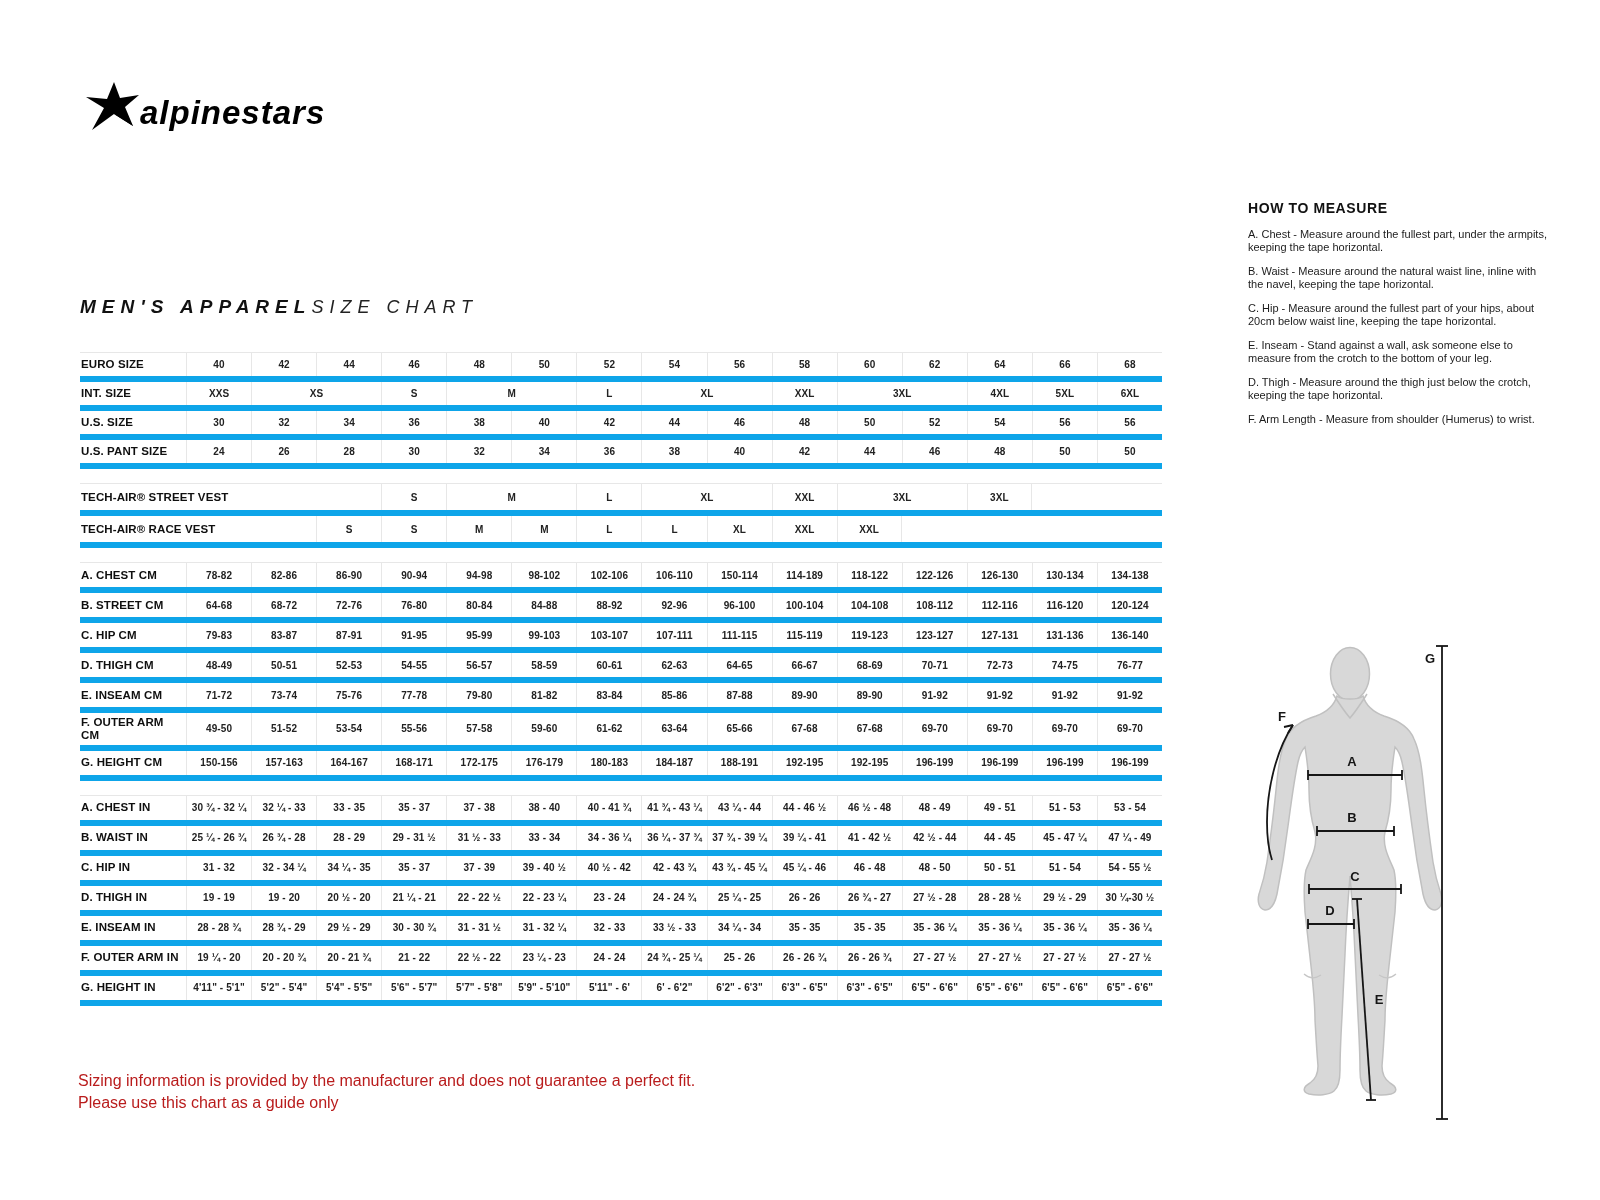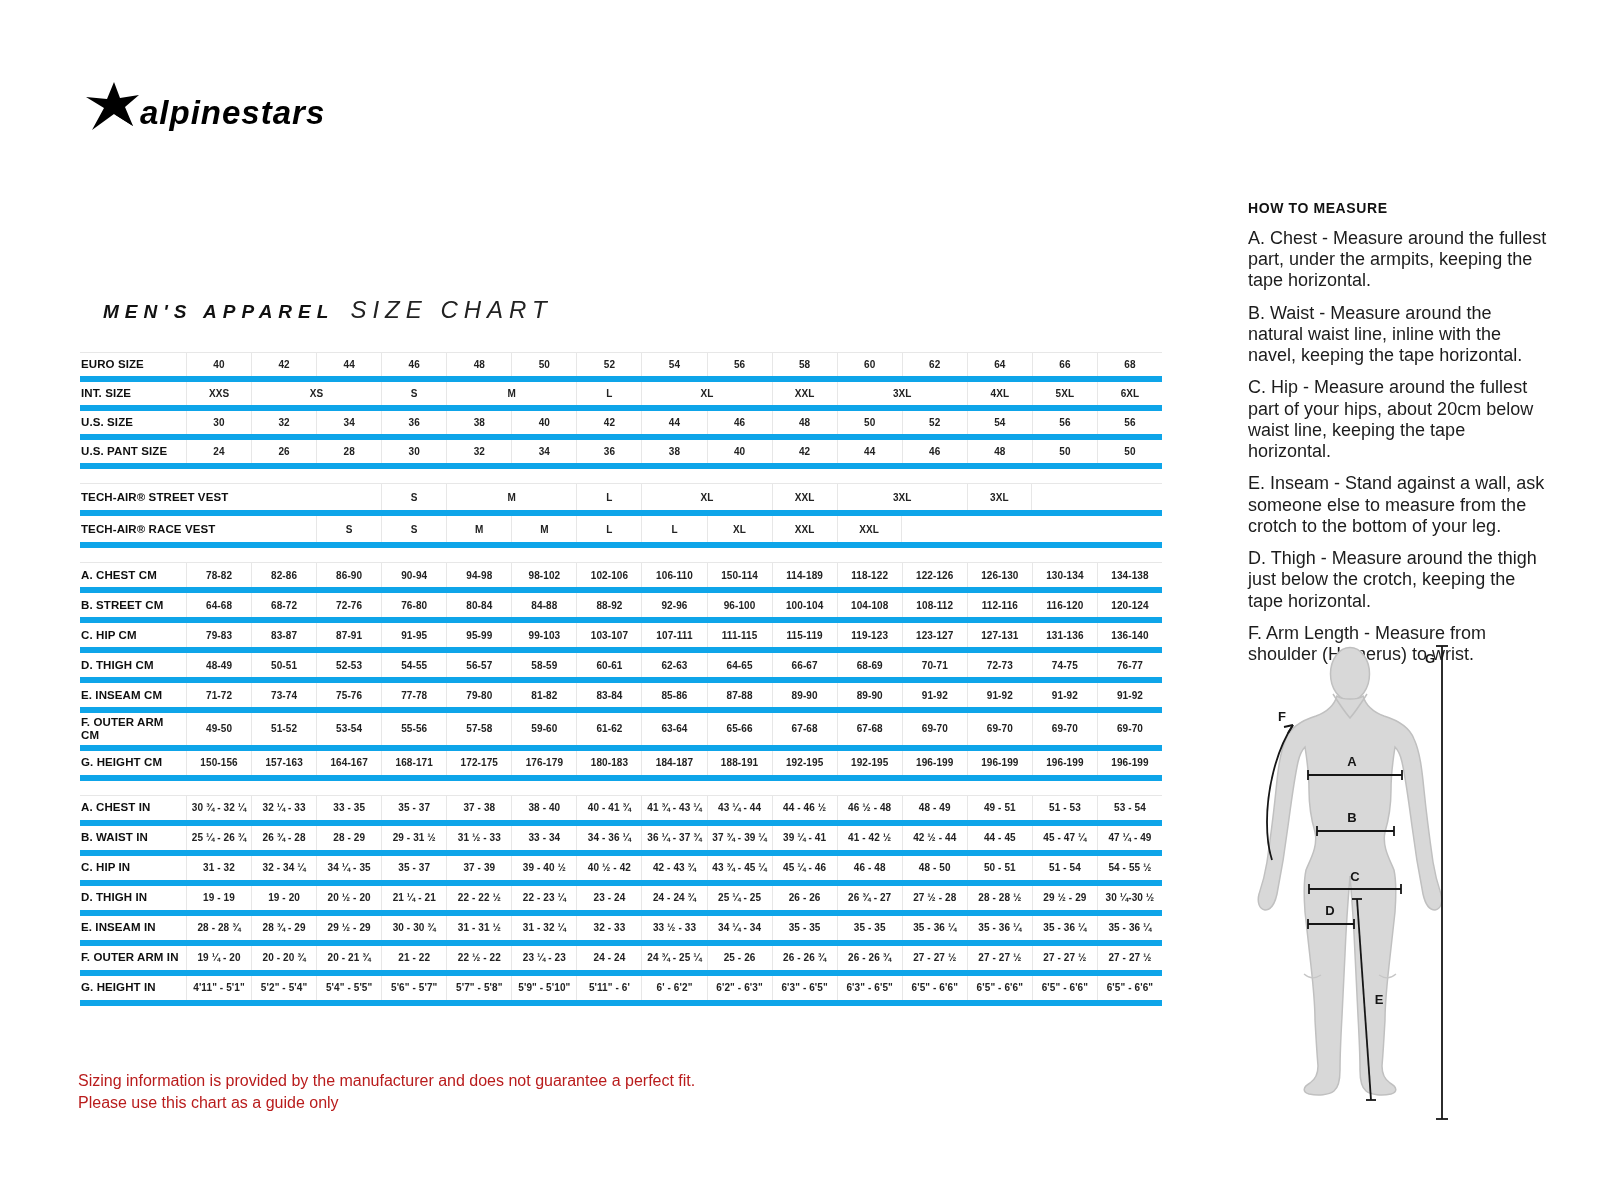--- a/index.html
+++ b/index.html
@@ -4,22 +4,22 @@
 <style>
   html,body{margin:0;padding:0;}
   body{
     width:1600px;height:1200px;position:relative;background:#ffffff;
     font-family:"Liberation Sans",sans-serif;color:#1a1a1a;overflow:hidden;
   }
   
   .logo{position:absolute;left:84px;top:78px;width:270px;height:72px;}
   
   .title{position:absolute;left:80px;top:296px;font-style:italic;white-space:nowrap;}
-  .title .main{font-weight:bold;font-size:19px;letter-spacing:6px;color:#111;margin-left:23px;}
-  .title .sub{font-weight:normal;font-size:24px;letter-spacing:6px;color:#222;margin-left:16px;}
+  .title .main{font-weight:bold;font-size:19px;letter-spacing:6px;color:#111;}
+  .title .sub{font-weight:normal;font-size:18px;letter-spacing:6px;color:#222;margin-left:0;}
   
   .size-table{position:absolute;left:80px;top:352px;width:1082px;}
   .tblock{margin-bottom:14px;}
   .trow{
     display:grid;grid-template-columns:106px repeat(15,1fr);
     align-items:center;border-bottom:6px solid #0ea5e9;min-height:23px;
   }
   .tblock .trow:first-child{border-top:1px solid #e7e7e7;}
   .vests .trow{min-height:26px;}
   .cm .trow,.in .trow{min-height:24px;}
@@ -32,21 +32,21 @@
     text-align:center;font-weight:bold;font-size:10px;color:#222;
     border-left:1px solid #e7e7e7;align-self:stretch;
     display:flex;align-items:center;justify-content:center;
     padding:2px 1px;letter-spacing:0.1px;white-space:nowrap;
   }
   .tcell.empty{border-left:none;}
   .tcell.capright{border-right:1px solid #e7e7e7;}
   
   .measure{position:absolute;left:1248px;top:200px;width:300px;}
   .measure h3{margin:0 0 12px 0;font-size:14px;letter-spacing:0.6px;color:#111;}
-  .measure p{margin:0 0 11px 0;font-size:18px;line-height:1.18;color:#1c1c1c;}
+  .measure p{margin:0 0 11px 0;font-size:11px;line-height:1.18;color:#1c1c1c;}
   
   .figure{position:absolute;left:1230px;top:622px;width:330px;height:570px;}
   
   .footer{position:absolute;left:78px;top:1070px;font-size:16px;line-height:1.35;color:#b91c1c;}
 </style>
 </head>
 <body>
 
 <div class="logo">
   <svg width="270" height="72" viewBox="0 0 270 72">

